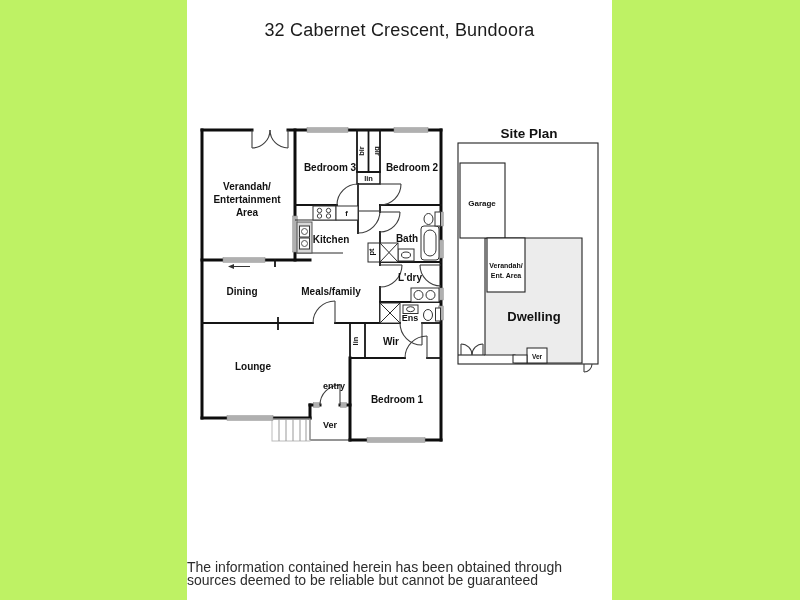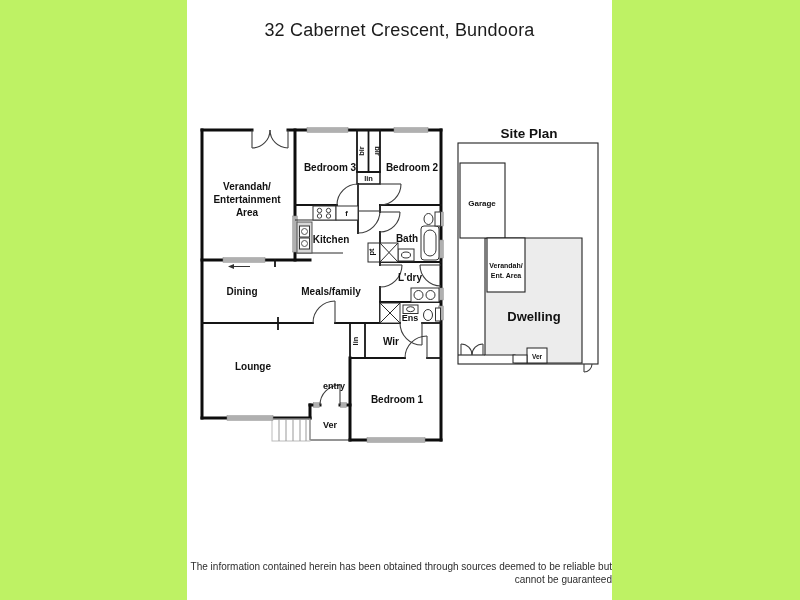--- a/index.html
+++ b/index.html
@@ -1,22 +1,22 @@
 <!DOCTYPE html>
 <html><head>
 <meta charset="utf-8">
 <style>
   html,body{margin:0;padding:0;background:#10151c;}
   .stage{position:relative;width:800px;height:600px;background:#bef264;overflow:hidden;
          font-family:"Liberation Sans",sans-serif;padding-left:48px;}
   .paper{position:absolute;left:187px;top:0;width:425px;height:600px;background:#ffffff;}
   .title{position:absolute;left:187px;top:20px;width:425px;text-align:center;
          font-size:18px;color:#1b1b1b;letter-spacing:.2px;}
-  .disclaimer{position:absolute;left:187px;top:561px;width:425px;text-align:right;
-              font-size:10px;line-height:12.5px;color:#2d2d2d;}
+  .disclaimer{position:absolute;left:187px;top:561px;width:425px;text-align:left;
+              font-size:14px;line-height:12.5px;color:#2d2d2d;}
   svg.plan{position:absolute;left:0;top:0;}
   
   .rl{font:bold 10px "Liberation Sans",sans-serif;fill:#111;text-anchor:middle;}
   .rm{font:bold 9px  "Liberation Sans",sans-serif;fill:#111;text-anchor:middle;}
   .rs{font:bold 7.5px "Liberation Sans",sans-serif;fill:#111;text-anchor:middle;}
   .sp-title{font:bold 13.5px "Liberation Sans",sans-serif;fill:#111;text-anchor:middle;}
   .sp-big{font:bold 13px "Liberation Sans",sans-serif;fill:#111;text-anchor:middle;}
   .sp-sm{font:bold 8px "Liberation Sans",sans-serif;fill:#111;text-anchor:middle;}
   .sp-xs{font:bold 7px "Liberation Sans",sans-serif;fill:#111;text-anchor:middle;}
   .sp-xxs{font:bold 6.5px "Liberation Sans",sans-serif;fill:#111;text-anchor:middle;}

